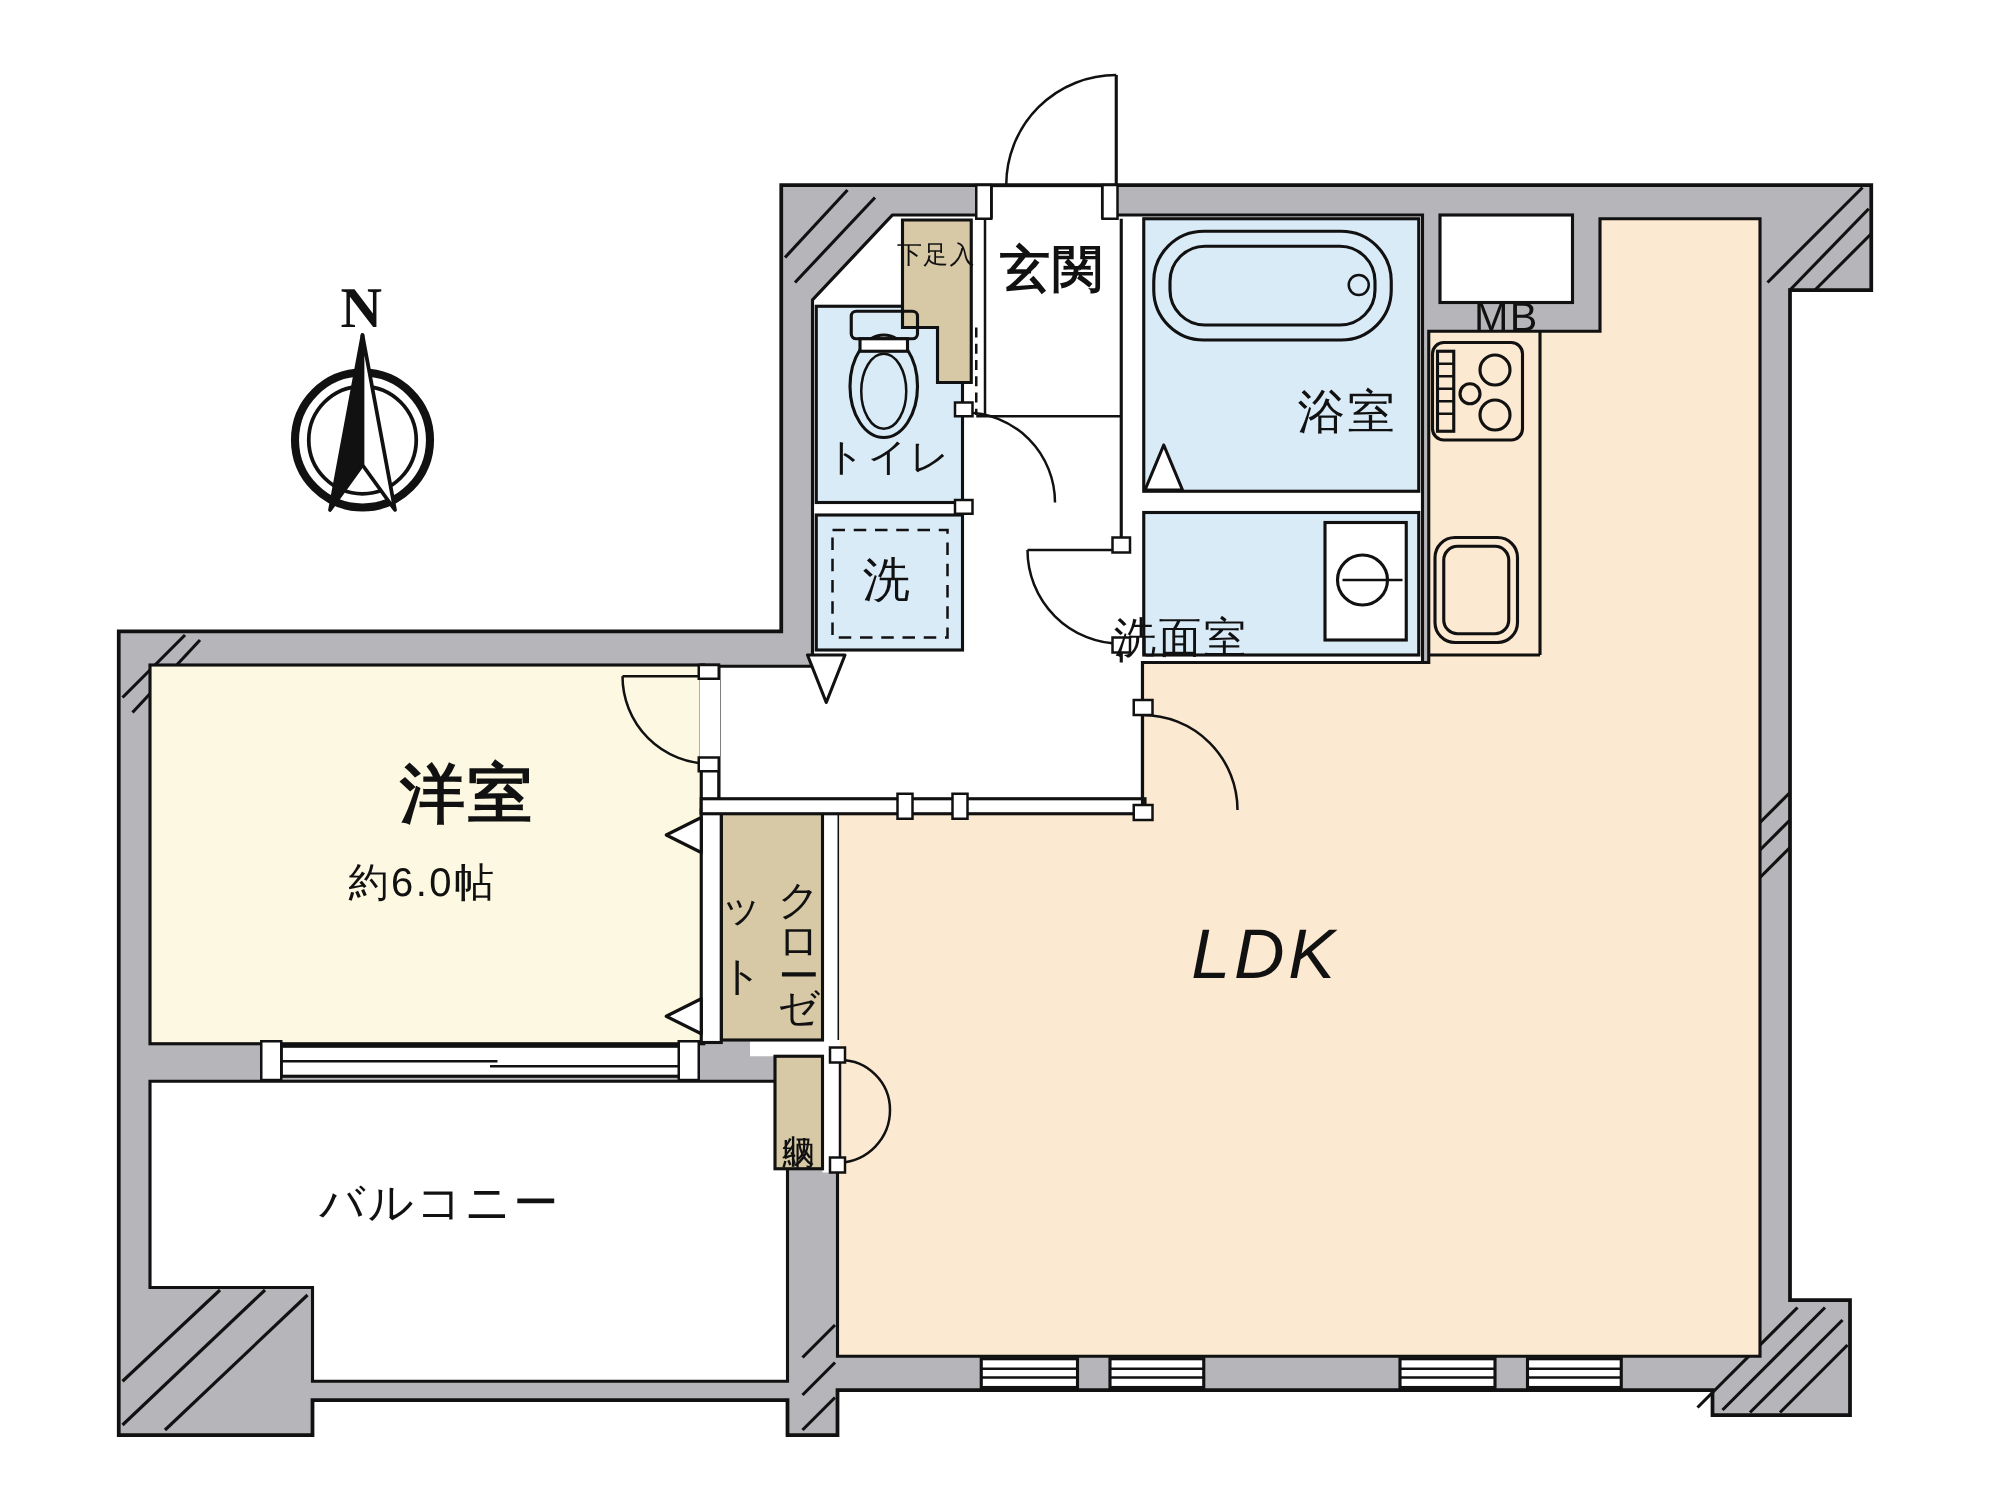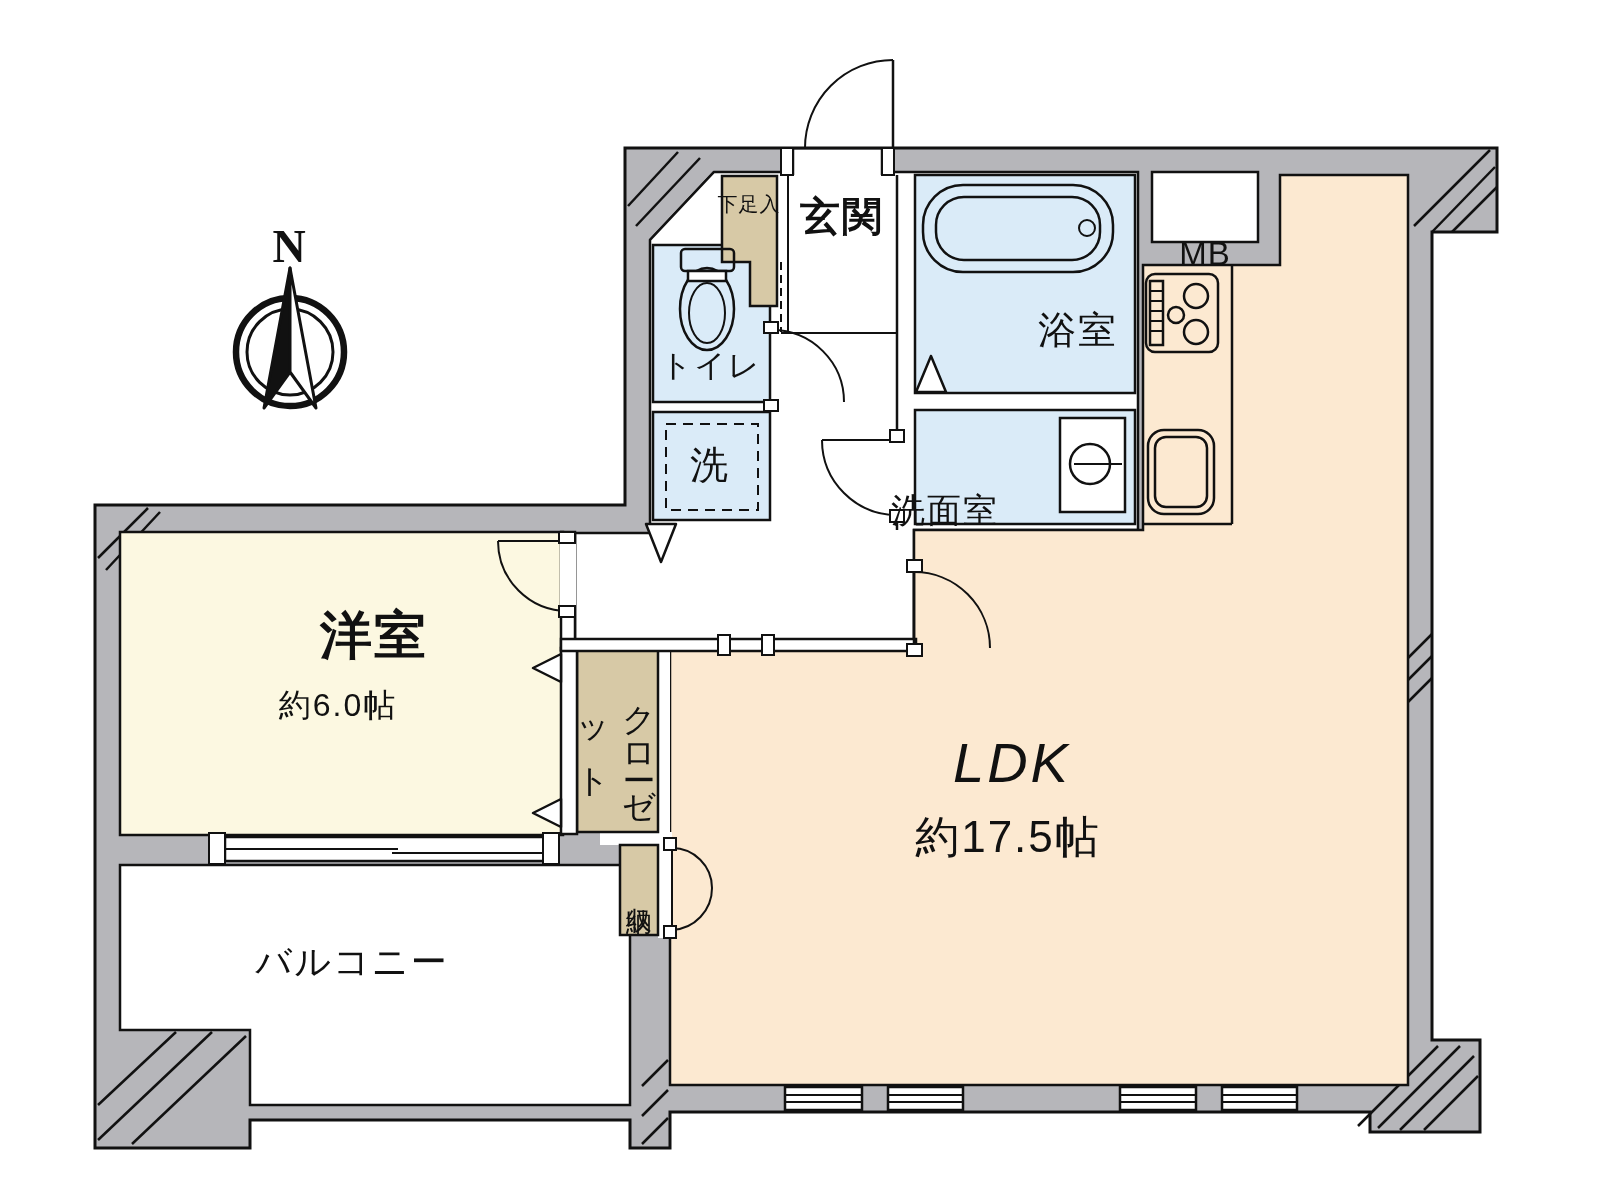--- a/index.html
+++ b/index.html
@@ -208,17 +208,16 @@
   <div class="lbl" style="left:842px;top:216px;font-size:40px;font-weight:700;">玄関</div>
   <div class="lbl" style="left:749px;top:204px;font-size:20px;letter-spacing:1px;">下足入</div>
   <div class="lbl" style="left:711px;top:366px;font-size:31px;">トイレ</div>
   <div class="lbl" style="left:710px;top:466px;font-size:38px;">洗</div>
   <div class="lbl" style="left:1078px;top:331px;font-size:38px;">浴室</div>
   <div class="lbl" style="left:945px;top:463px;font-size:34px;margin-top:48px;">洗面室</div>
   <div class="lbl" style="left:1205px;top:208px;font-size:33px;font-weight:500;letter-spacing:1px;margin-top:46px;">MB</div>
   <div class="lbl" style="left:338px;top:636px;font-size:52px;font-weight:700;margin-left:36px;">洋室</div>
   <div class="lbl" style="left:338px;top:706px;font-size:32px;">約6.0帖</div>
   <div class="lbl" style="left:1012px;top:763px;font-size:56px;font-weight:500;letter-spacing:3px;font-style:italic;">LDK</div>
-  <div class="lbl" style="left:1008px;top:837px;font-size:44px;">約17.5帖</div>
   <div class="lbl vert" style="left:616px;top:744px;font-size:33px;height:128px;line-height:46px;letter-spacing:3px;">クローゼット</div>
   <div class="lbl vert" style="left:639px;top:889px;font-size:26px;height:70px;letter-spacing:2px;">収納</div>
   <div class="lbl" style="left:352px;top:962px;font-size:36px;">バルコニー</div>
 </div>
 
 </body></html>

